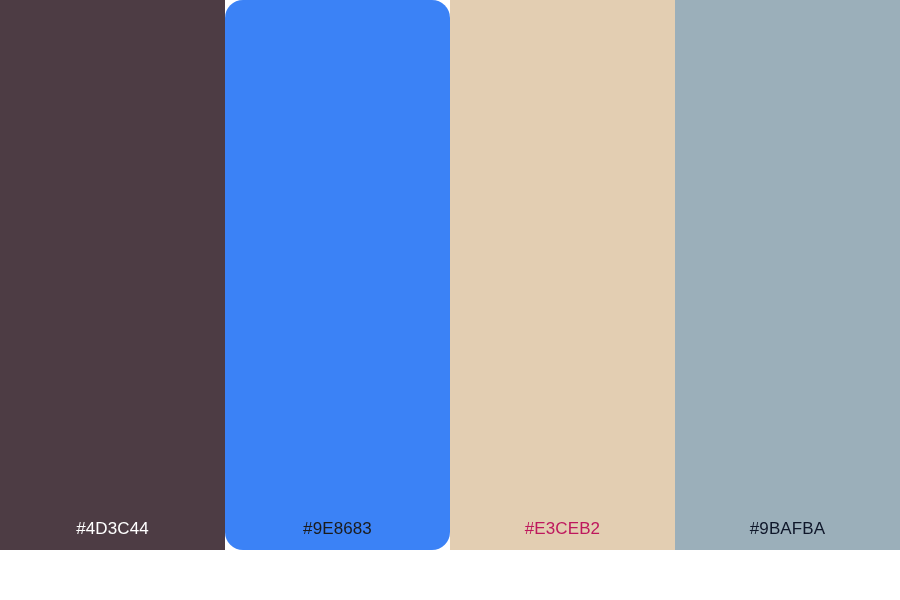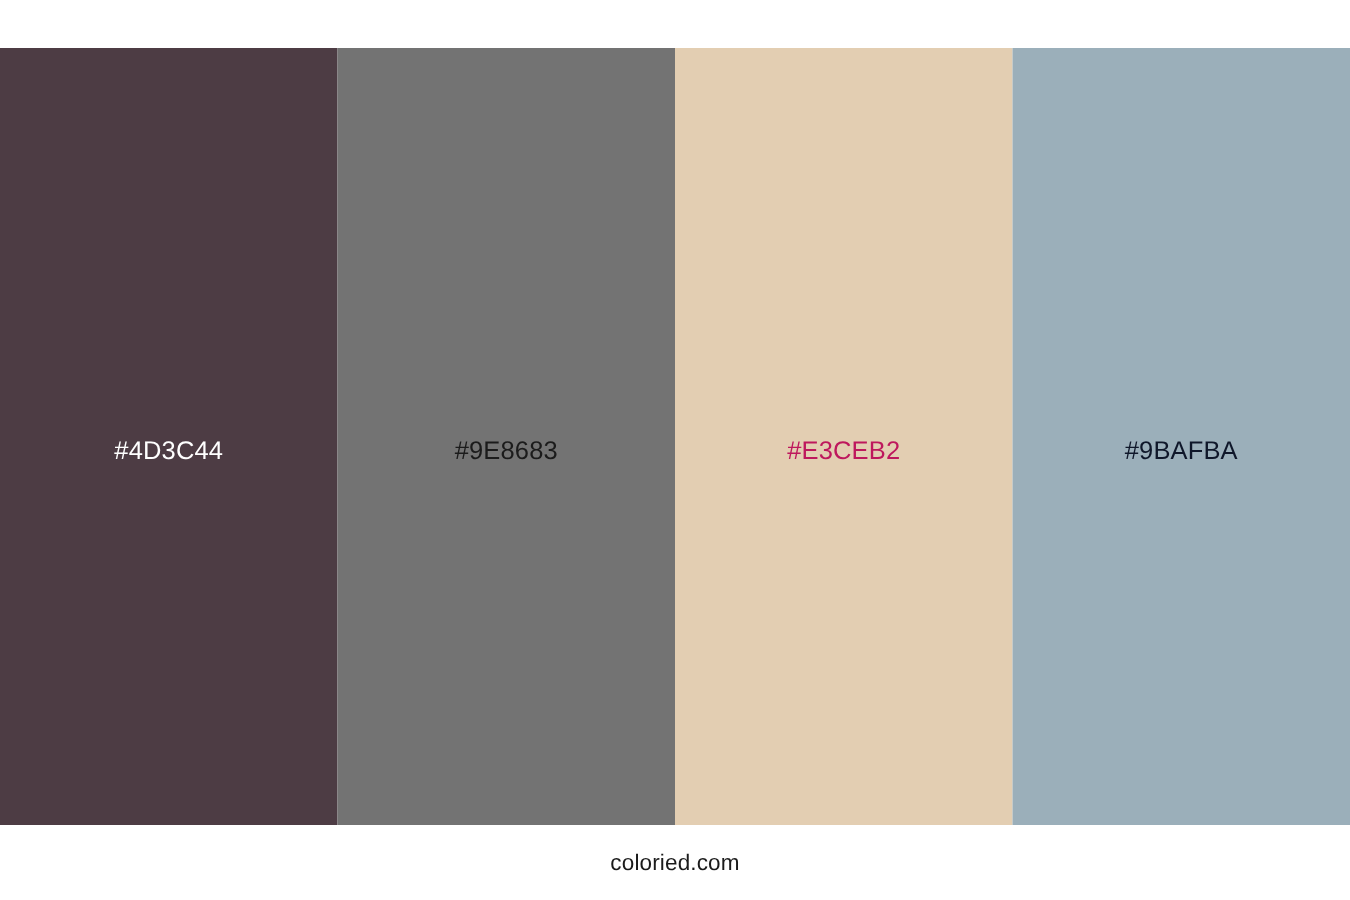--- a/index.html
+++ b/index.html
@@ -31,23 +31,22 @@
     height: 550px;
     display: flex;
     flex-direction: row;
   }
 
   .swatch {
     flex: 1 1 0;
     position: relative;
     height: 100%;
     display: flex;
-    align-items: center;
+    align-items: flex-end;
     justify-content: center;
-    margin-top: 32px;
   }
 
   .swatch-label {
     display: block;
     width: 100%;
     text-align: center;
     font-size: 17px;
     line-height: 1;
     letter-spacing: 0.1px;
     padding-bottom: 13px;
@@ -81,32 +80,29 @@
 <body>
 
 <div class="palette-page">
 
   <div class="swatch-band">
 
     <div class="swatch" style="background-color: rgb(77, 60, 68);">
       <span class="swatch-label" style="color: rgb(255, 255, 255);">#4D3C44</span>
     </div>
 
-    <div class="swatch" style="background-color: #737373;">
+    <div class="swatch" style="background-color: #3b82f6; border-radius: 18px;">
       <span class="swatch-label" style="color: rgb(27, 27, 27);">#9E8683</span>
     </div>
 
 
     <div class="swatch" style="background-color: rgb(227, 206, 178);">
       <span class="swatch-label" style="color: #be185d;">#E3CEB2</span>
     </div>
 
     <div class="swatch" style="background-color: rgb(155, 175, 186);">
       <span class="swatch-label" style="color: #0f172a;">#9BAFBA</span>
     </div>
 
   </div>
 
-  <div class="footer">
-    <span class="footer-text">coloried.com</span>
-  </div>
 
 </div>
 
 </body></html>

